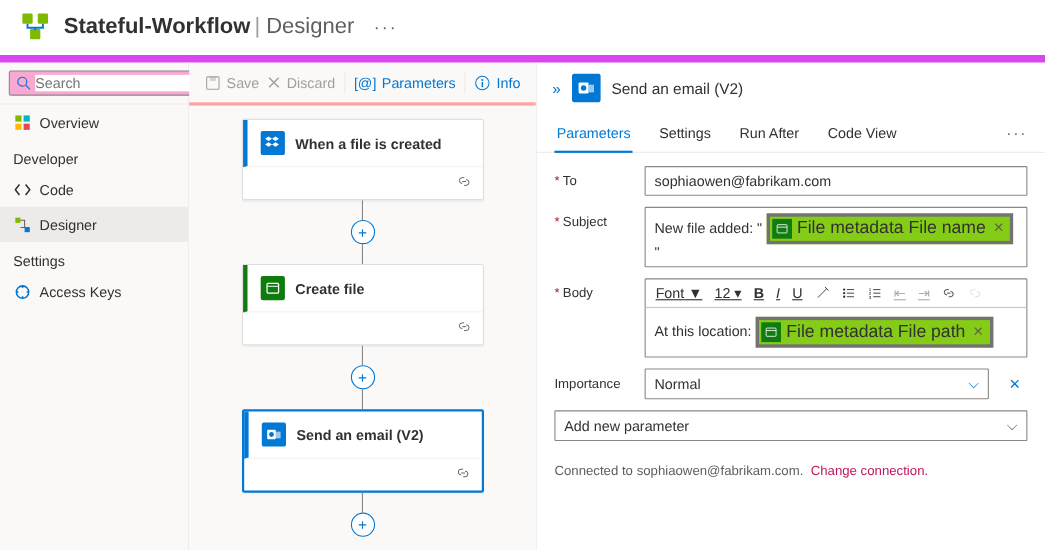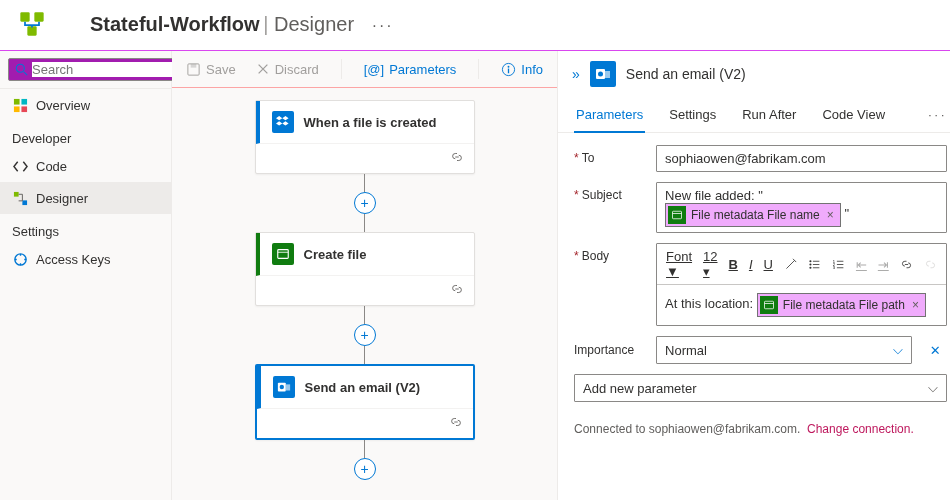--- a/index.html
+++ b/index.html
@@ -1,38 +1,38 @@
 <!DOCTYPE html>
 <html><head>
 <meta charset="utf-8">
 <style>
 * { box-sizing: border-box; margin: 0; padding: 0; font-family: "Segoe UI", Arial, sans-serif; }
 body { background: #fff; width: 950px; height: 500px; overflow: hidden; font-size: 13px; color: #323130; }
 
-.header { display: flex; align-items: center; padding: 8px 16px 10px 16px; border-bottom: 1px solid #d946ef; gap: 32px; }
+.header { display: flex; align-items: center; padding: 8px 16px 10px 16px; border-bottom: 7px solid #d946ef; }
 .header-icon { width: 32px; height: 32px; margin-right: 10px; display:flex; align-items:center; justify-content:center; }
 .header-title { font-size: 20px; font-weight: 600; color: #323130; }
 .header-sub { font-size: 12px; color: #605e5c; margin-top:1px; }
 .header-more { margin-left: 14px; color: #605e5c; font-size: 16px; letter-spacing: 2px; cursor:pointer; }
 
 .body { display: flex; height: calc(500px - 50px); }
 
 .sidebar { width: 172px; border-right: 1px solid #edebe9; display:flex; flex-direction:column; background:#faf9f8; }
 .search-row { display:flex; align-items:center; padding: 7px 8px; gap:6px; border-bottom:1px solid #edebe9;}
-.search-box { flex:1; display:flex; align-items:center; border:1px solid #8a8886; border-radius:2px; padding:3px 6px; background:#a21caf;}
+.search-box { flex:1; display:flex; align-items:center; border:1px solid #8a8886; border-radius:2px; padding:3px 6px; background:#f9a8d4;}
 .search-box input { border:none; outline:none; flex:1; font-size:13px; color:#605e5c; }
 .collapse { color:#605e5c; font-size:12px; cursor:pointer; }
 
 .nav-item { display:flex; align-items:center; padding:8px 12px; gap:8px; cursor:pointer; color:#323130; }
 .nav-item.active { background:#edebe9; }
 .nav-section { padding:10px 12px 4px 12px; font-size:13px; color:#323130; font-weight:400; }
 .nav-icon { width:16px; height:16px; display:flex; align-items:center; justify-content:center; }
 
 .canvas { flex:1; background:#faf9f8; position:relative; display:flex; flex-direction:column; }
-.toolbar { display:flex; align-items:center; gap:20px; padding:8px 14px; color:#a19f9d; border-bottom:1px solid #fca5a5; }
+.toolbar { display:flex; align-items:center; gap:6px; padding:8px 14px; color:#a19f9d; border-bottom:3px solid #fca5a5; }
 .toolbar .titem { display:flex; align-items:center; gap:5px; cursor:pointer; }
 .toolbar .sep { width:1px; height:20px; background:#edebe9; margin:0 2px;}
 .toolbar .blue { color:#0078d4; }
 
 .flow { flex:1; display:flex; flex-direction:column; align-items:center; padding:12px 0; gap:0; }
 .card { width:220px; background:#fff; border:1px solid #e1dfdd; border-radius:2px; box-shadow:0 1px 2px rgba(0,0,0,0.05); position:relative; }
 .card.selected { border:2px solid #0078d4; }
 .card-head { display:flex; align-items:center; gap:10px; padding:10px 12px; border-left:4px solid; border-bottom:1px solid #f3f2f1;}
 .card-head.blue { border-left-color:#0078d4; }
 .card-head.green { border-left-color:#107c10; }
@@ -59,21 +59,21 @@
 .form { padding:12px 16px; display:flex; flex-direction:column; gap:10px; }
 .frow { display:flex; gap:12px; align-items:flex-start; }
 .flabel { width:70px; padding-top:6px; font-size:12px; color:#323130; }
 .flabel .req { color:#a4262c; margin-right:3px;}
 .finput { flex:1; border:1px solid #8a8886; border-radius:1px; background:#fff; }
 .txt { padding:5px 8px; font-size:13px; }
 .rich-toolbar { display:flex; align-items:center; gap:5px; padding:4px 6px; border-bottom:1px solid #c8c6c4;}
 .rt { padding:1px 3px; cursor:pointer; color:#323130; font-size:13px;text-decoration:underline;}
 .rich-body { padding:8px; min-height:40px; }
 
-.token { display:inline-flex; align-items:center; gap:5px; background:#f0abfc; border:1px solid #737373; color:#323130; font-size:12px; padding:2px 6px 2px 2px; vertical-align:middle;}
+.token { display:inline-flex; align-items:center; gap:5px; background:#84cc16; border:3px solid #737373; color:#323130; font-size:16px; padding:2px 6px 2px 2px; vertical-align:middle;}
 .token .ticon { width:18px; height:18px; background:#107c10; display:flex;align-items:center;justify-content:center;}
 .token .tx { cursor:pointer; color:#605e5c; margin-left:2px;}
 
 .select { display:flex; align-items:center; justify-content:space-between; padding:5px 8px; }
 .chev { color:#0078d4; }
 .closex { color:#0078d4; cursor:pointer; padding:0 6px; }
 
 .footer-note { padding:8px 16px; font-size:12px; color:#605e5c; }
 .footer-note a { color:#be185d; text-decoration:none; cursor:pointer;}
 

